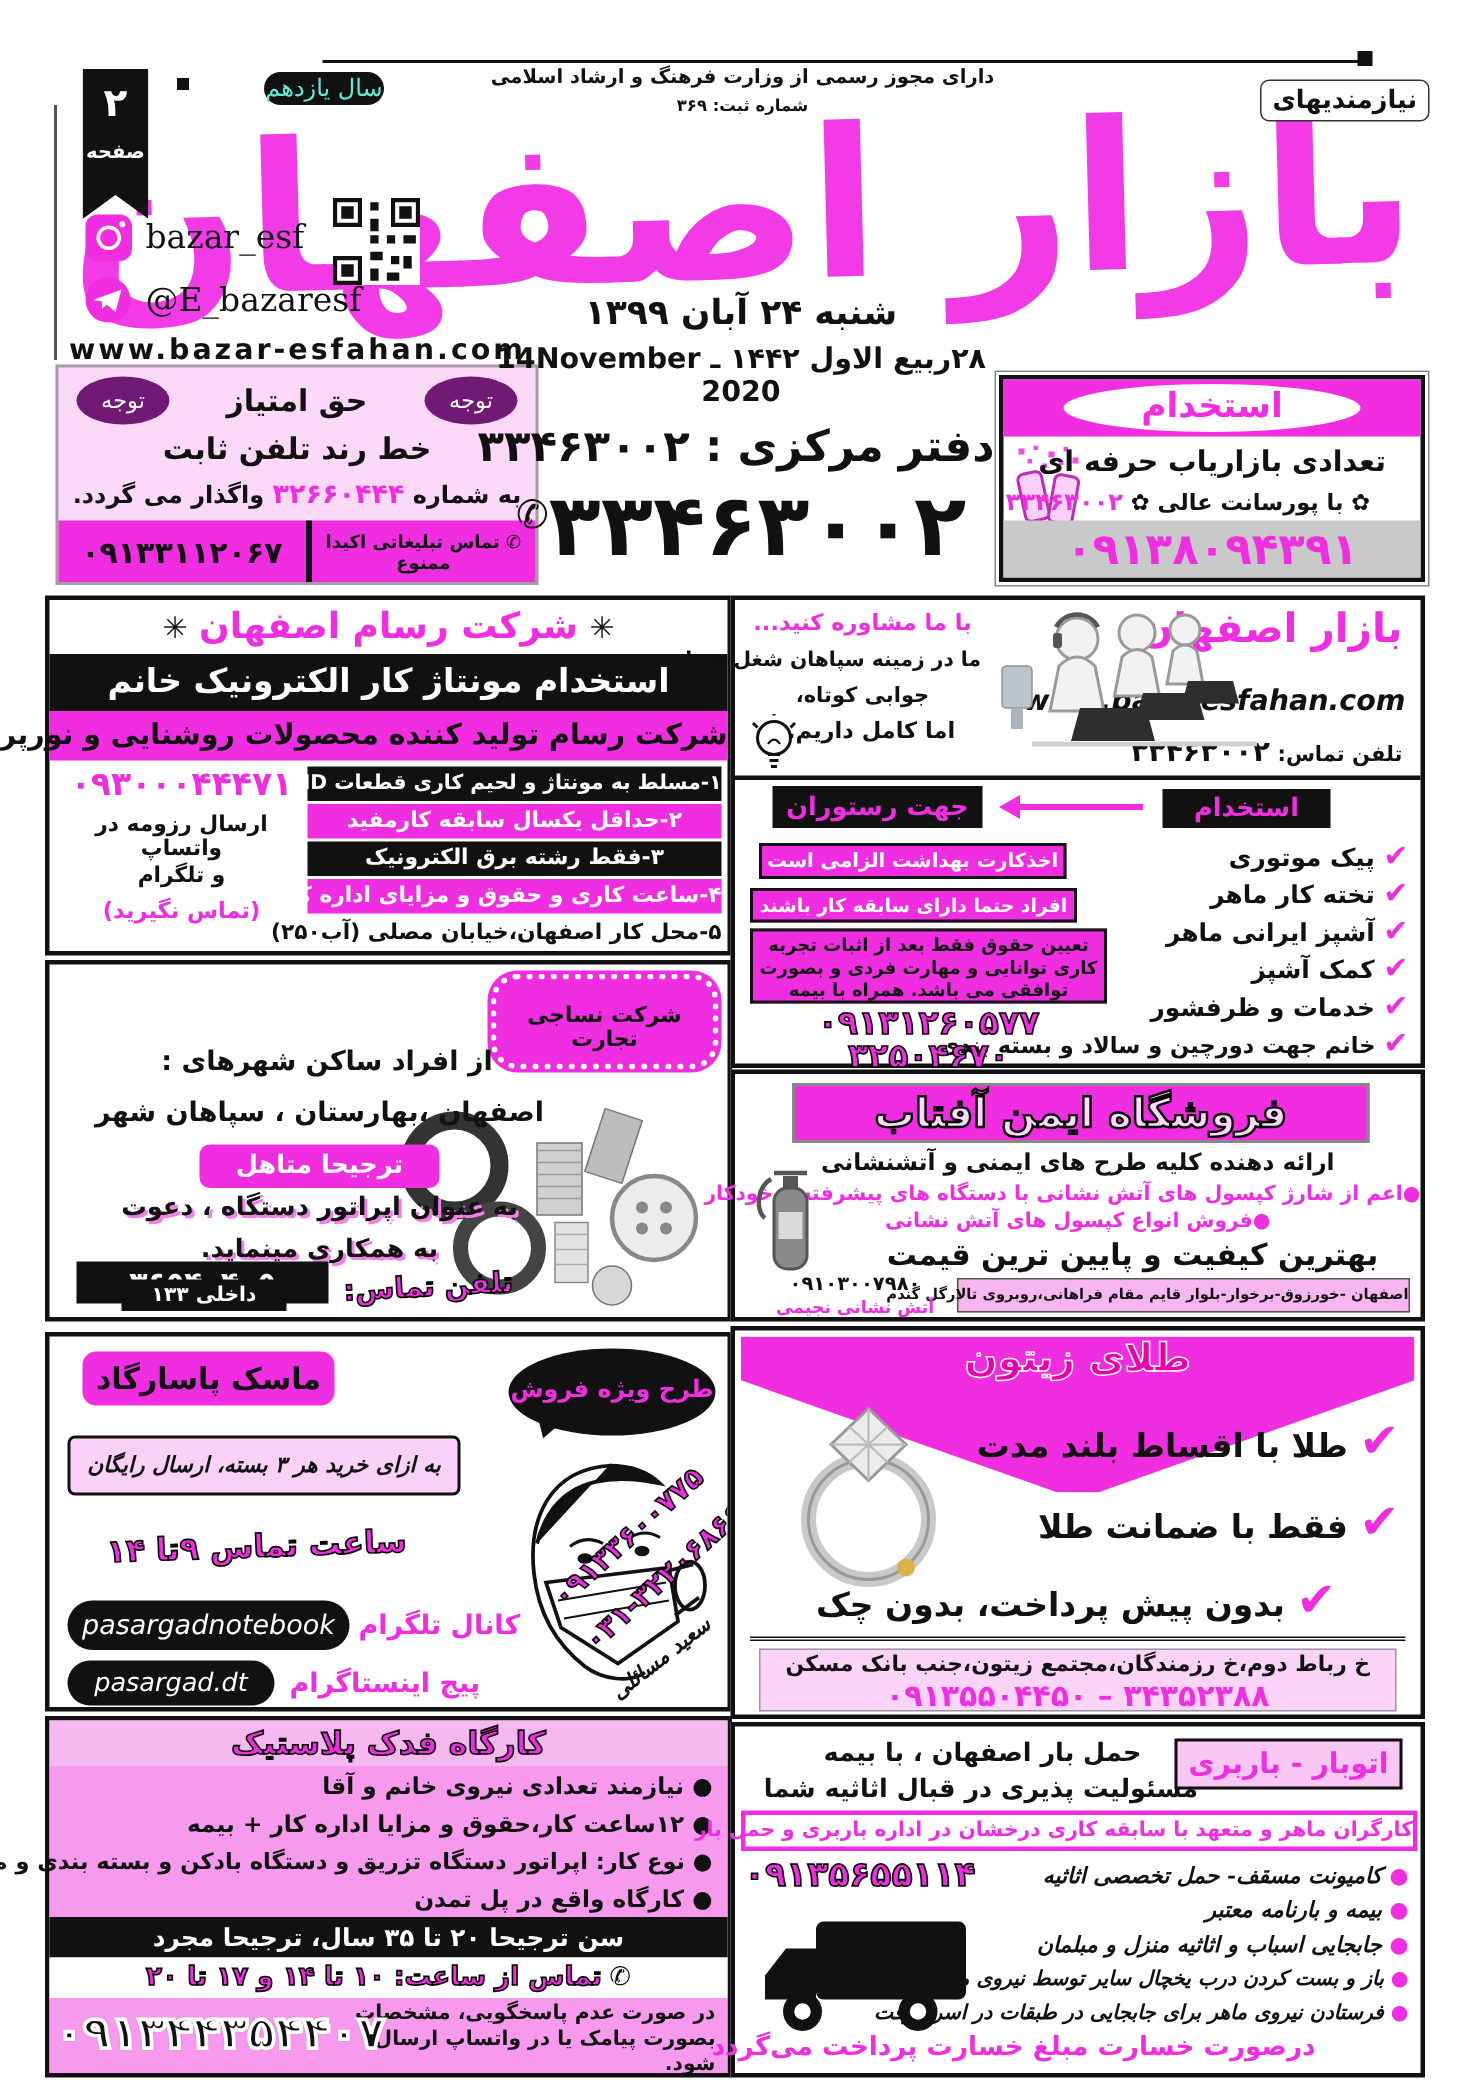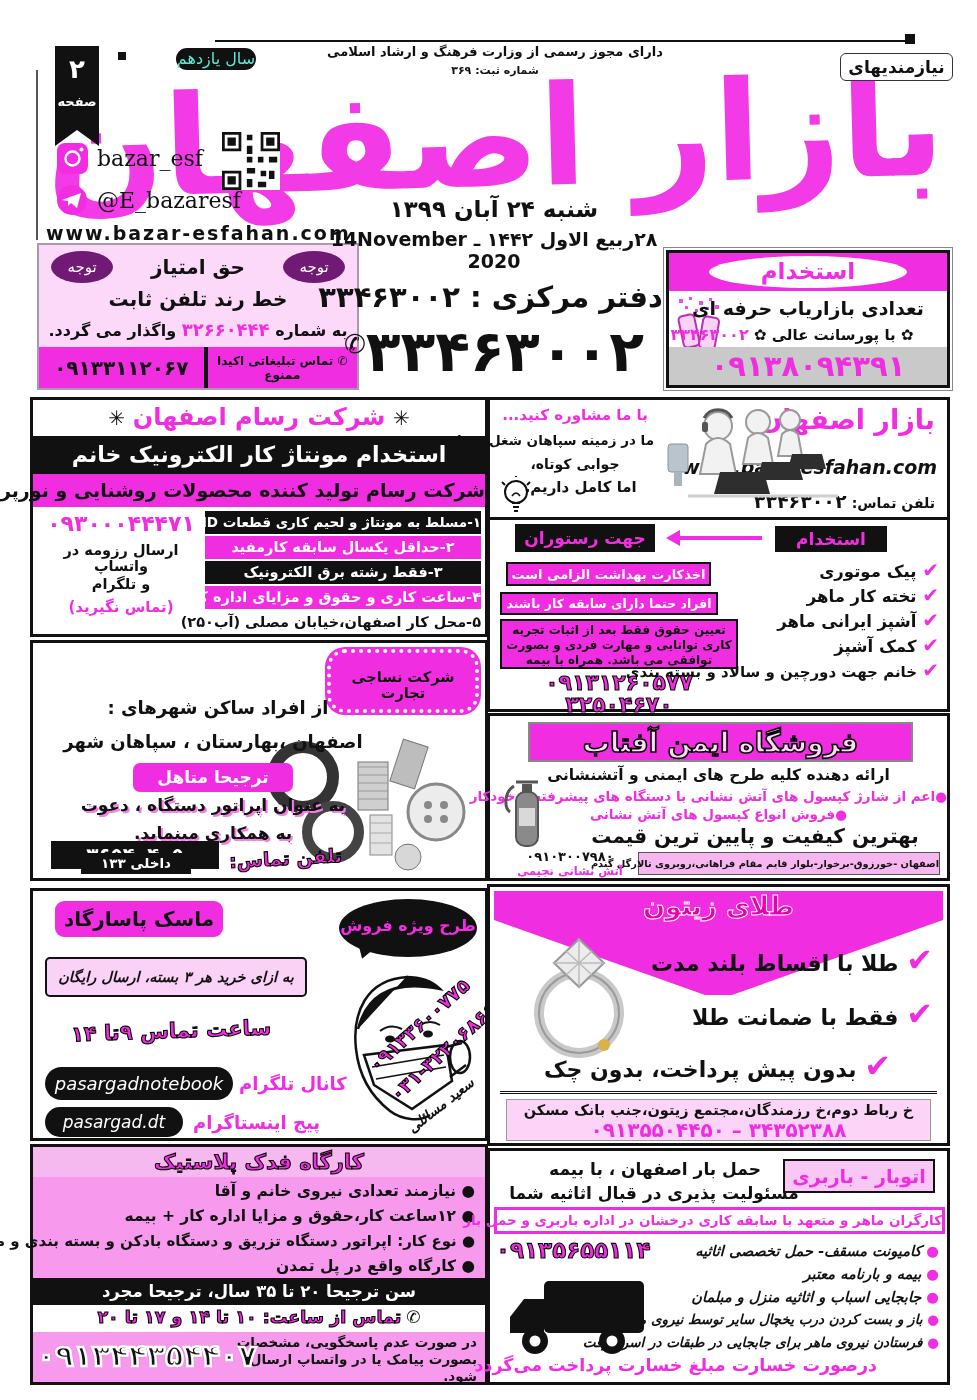--- a/index.html
+++ b/index.html
@@ -261,20 +261,22 @@
       <div class="abs tagbox" style="right:292px;top:4px;width:140px;height:28px;font-size:17px;line-height:28px">جهت رستوران</div>
       <div class="abs" style="right:8px;top:38px;text-align:right">
         <div class="nw" style="font-size:16.5px;font-weight:bold;height:25px">
           <span class="check" style="font-size:20px">✔</span> <span>پیک موتوری</span></div>
         <div class="nw" style="font-size:16.5px;font-weight:bold;height:25px">
           <span class="check" style="font-size:20px">✔</span> <span>تخته کار ماهر</span></div>
         <div class="nw" style="font-size:16.5px;font-weight:bold;height:25px">
           <span class="check" style="font-size:20px">✔</span> <span>آشپز ایرانی ماهر</span></div>
         <div class="nw" style="font-size:16.5px;font-weight:bold;height:25px">
           <span class="check" style="font-size:20px">✔</span> <span>کمک آشپز</span></div>
+        <div class="nw" style="font-size:16.5px;font-weight:bold;height:25px">
+          <span class="check" style="font-size:20px">✔</span> <span>خدمات و ظرفشور</span></div>
         <div class="nw" style="font-size:15px;font-weight:bold;height:25px">
           <span class="check" style="font-size:20px">✔</span> <span>خانم جهت دورچین و سالاد و بسته بندی</span></div>
       </div>
       <div class="abs note-box rtl" style="left:16px;top:42px;width:205px;height:24px;font-size:13px;line-height:21px">اخذکارت بهداشت الزامی است</div>
       <div class="abs note-box rtl" style="left:10px;top:72px;width:218px;height:23px;font-size:12.5px;line-height:20px">افراد حتما دارای سابقه کار باشند</div>
       <div class="abs note-box rtl" style="left:10px;top:99px;width:238px;height:50px;font-size:12px;line-height:15px;color:#111;padding:2px 4px">تعیین حقوق فقط بعد از اثبات تجربه کاری توانایی و مهارت فردی و بصورت توافقی می باشد. همراه با بیمه</div>
       <div class="abs c" style="left:24px;top:150px;width:210px">
         <div class="mag b sb nw" style="font-size:22px">۰۹۱۳۱۲۶۰۵۷۷</div>
         <div class="mag b sb nw" style="font-size:22px;margin-top:-3px">۳۲۵۰۴۶۷۰</div>
       </div>

